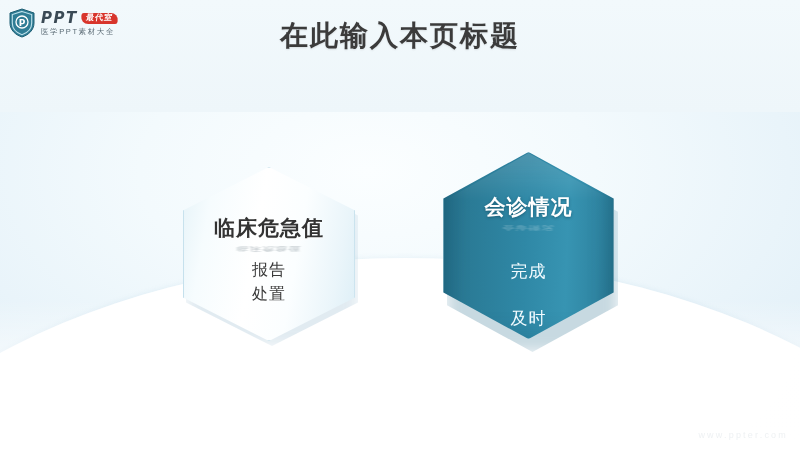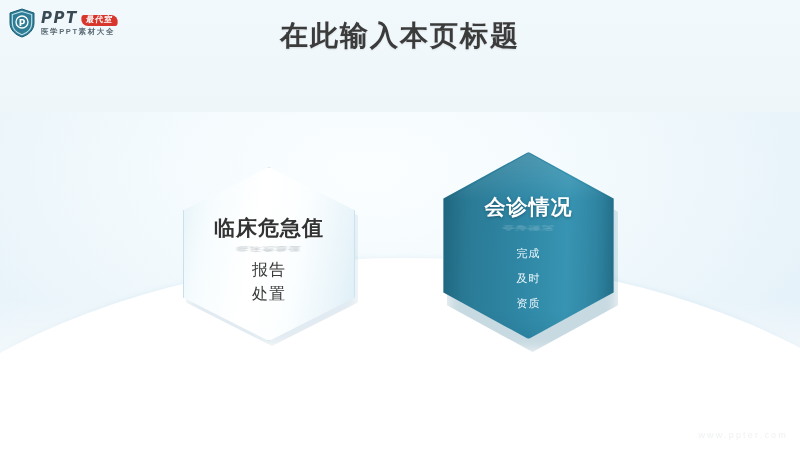--- a/index.html
+++ b/index.html
@@ -32,33 +32,33 @@
   .floor-haze{
     position:absolute; left:0; top:300px; width:800px; height:150px;
     background:linear-gradient(180deg, rgba(255,255,255,0) 0%, rgba(255,255,255,.85) 55%, #ffffff 100%);
     pointer-events:none;
   }
 
   
   .logo{ position:absolute; left:8px; top:8px; display:flex; align-items:center; gap:5px; }
   .shield{ width:28px; height:30px; display:block; }
   .logo-txt{ display:flex; flex-direction:column; justify-content:center; line-height:1; }
-  .logo-row1{ display:flex; align-items:flex-end; gap:3px; }
+  .logo-row1{ display:flex; align-items:center; gap:3px; }
   .logo-ppt{
     font-family:"DejaVu Sans",sans-serif; font-weight:bold; font-style:italic;
     font-size:15px; letter-spacing:1.5px; color:#3a4a55;
   }
   .logo-badge{
     background:#d8352c; color:#fff; font-size:8px; font-weight:bold;
     padding:1px 5px 2px; border-radius:2px 8px 2px 8px; letter-spacing:1px;
     transform:skewX(-8deg);
   }
   .logo-sub{
     font-size:7.5px; color:#5a6a74; letter-spacing:1.6px; margin-top:2px;
-    font-weight:bold;
+    font-weight:normal;
   }
 
   
   .page-title{
     position:absolute; top:17px; left:0; width:800px; text-align:center;
     font-size:28px; font-weight:bold; color:#3b3b3b; letter-spacing:2px;
     text-shadow:0 1px 2px rgba(0,0,0,.10);
   }
   .subtitle{
     position:absolute; top:62px; left:0; width:800px; text-align:center;
@@ -112,21 +112,21 @@
   #hex-right-shadow{ left:447px; top:165px; width:171px; height:187px; background:rgba(70,130,155,.30); }
   #hex-right .hx-title{
     margin-top:40px; font-size:21px; font-weight:bold; color:#ffffff; letter-spacing:1px;
     text-shadow:0 1px 3px rgba(0,40,60,.45);
   }
   #hex-right .hx-reflect{
     font-size:12px; font-weight:bold; color:rgba(255,255,255,.22); letter-spacing:1px;
     transform:scaleY(-0.5); margin-top:-2px; filter:blur(1.2px);
   }
   #hex-right .hx-item{
-    font-size:11px; color:#f2fbff; margin-top:10px; letter-spacing:1px;
+    font-size:17px; color:#f2fbff; margin-top:24px; letter-spacing:1px;
   }
   
   .facet{
     position:absolute; left:0; top:0; width:100%; height:26%;
     background:linear-gradient(180deg, rgba(255,255,255,.16), rgba(255,255,255,0));
     clip-path:polygon(50% 0%, 100% 100%, 0% 100%);
     pointer-events:none;
   }
 
   

